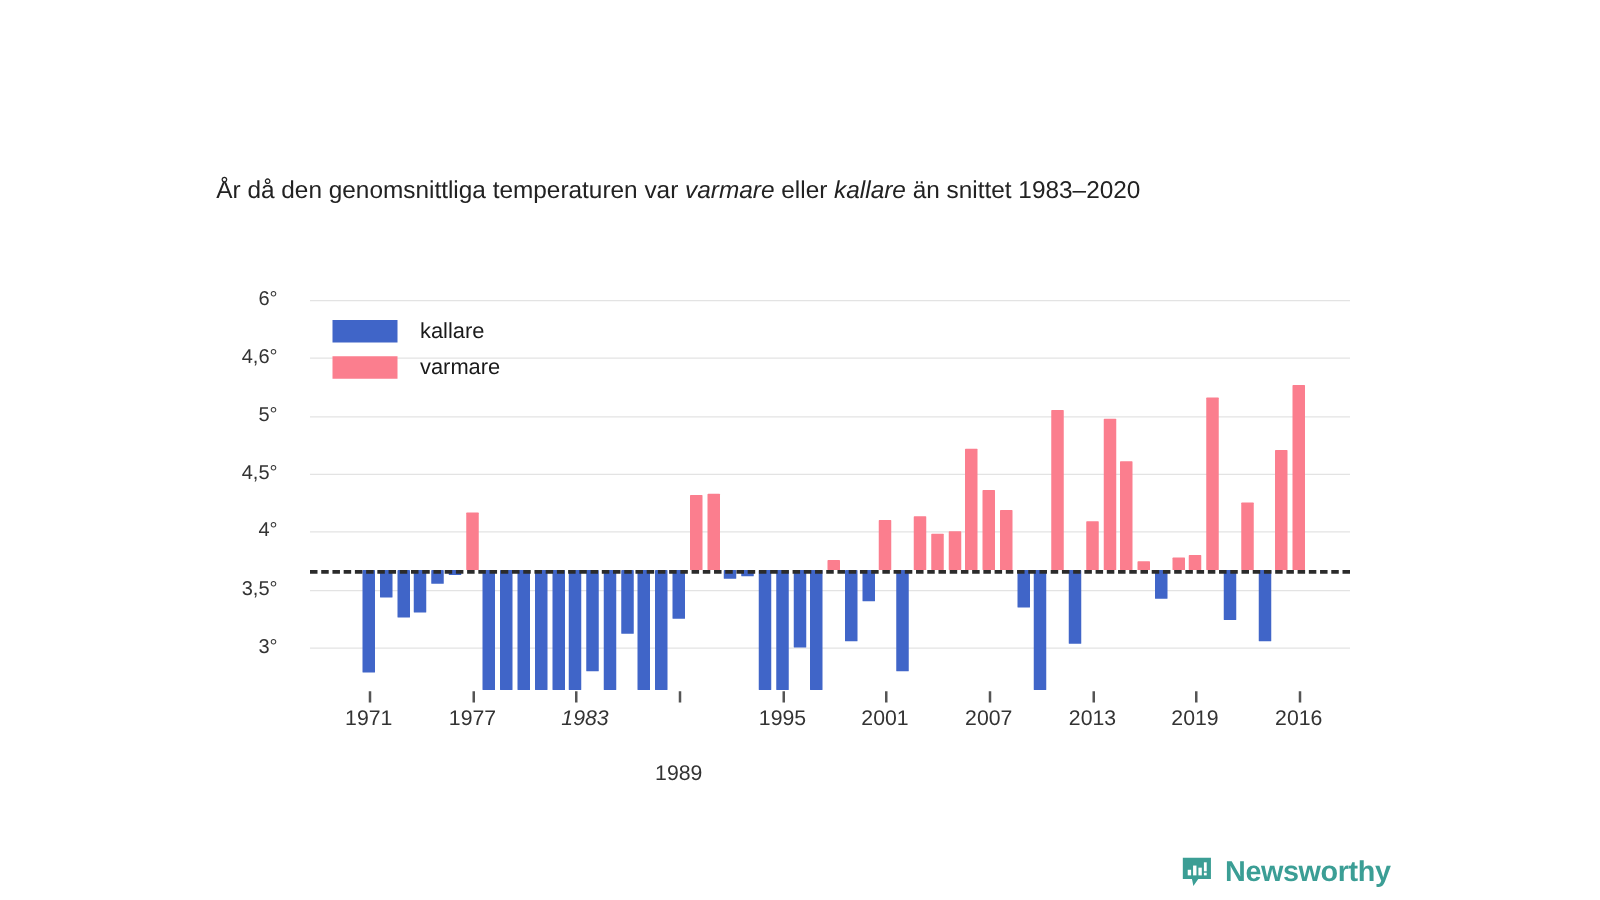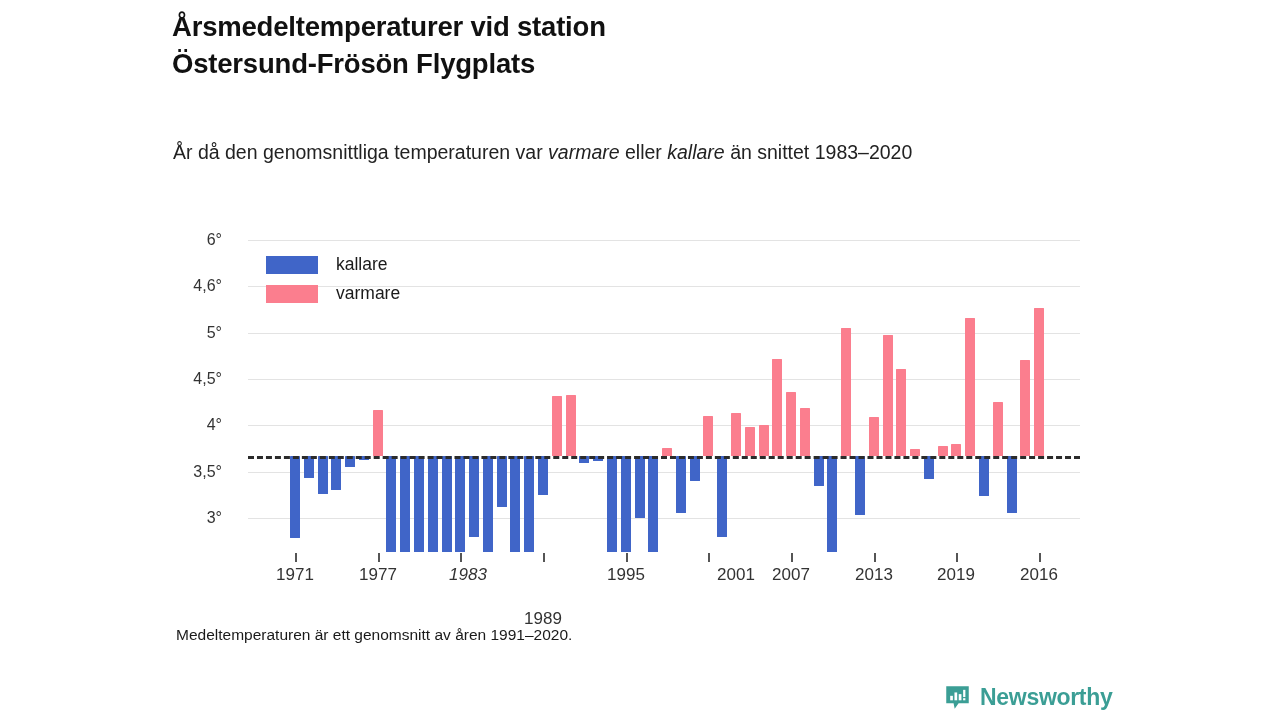--- a/index.html
+++ b/index.html
@@ -148,22 +148,20 @@
     font-weight: bold;
     color: #3b9e95;
     letter-spacing: -0.3px;
   }
 </style>
 </head>
 <body>
 
 <div id="page">
 
-  <div id="title">Årsmedeltemperaturer vid station
-Östersund-Frösön Flygplats</div>
 
   <div id="subtitle"><span>År då den genomsnittliga temperaturen var </span><span class="it">varmare</span><span> eller </span><span class="it">kallare</span><span> än snittet 1983–2020</span></div>
 
   <div id="chart">
     <div id="grid-layer">
         <div class="gridline" style="left: 248px; top: 518px;"></div>
         <div class="gridline" style="left: 248px; top: 472px;"></div>
         <div class="gridline" style="left: 248px; top: 425px;"></div>
         <div class="gridline" style="left: 248px; top: 379px;"></div>
         <div class="gridline" style="left: 248px; top: 333px;"></div>
@@ -242,21 +240,21 @@
         <div class="xtick-label" style="left: 295px;">1971</div>
         <div class="xtick" style="left: 378px;"></div>
         <div class="xtick-label" style="left: 378px;">1977</div>
         <div class="xtick" style="left: 460px;"></div>
         <div class="xtick-label" style="left: 468px; font-style: italic;">1983</div>
         <div class="xtick" style="left: 543px;"></div>
         <div class="xtick-label" style="left: 543px; margin-top: 44px;">1989</div>
         <div class="xtick" style="left: 626px;"></div>
         <div class="xtick-label" style="left: 626px;">1995</div>
         <div class="xtick" style="left: 708px;"></div>
-        <div class="xtick-label" style="left: 708px; margin-left: 28px;">2001</div>
+        <div class="xtick-label" style="left: 708px;">2001</div>
         <div class="xtick" style="left: 791px;"></div>
         <div class="xtick-label" style="left: 791px;">2007</div>
         <div class="xtick" style="left: 874px;"></div>
         <div class="xtick-label" style="left: 874px;">2013</div>
         <div class="xtick" style="left: 956px;"></div>
         <div class="xtick-label" style="left: 956px;">2019</div>
         <div class="xtick" style="left: 1039px;"></div>
         <div class="xtick-label" style="left: 1039px;">2016</div>
       </div>
   </div>
@@ -265,21 +263,20 @@
     <div class="legend-row">
       <span class="legend-swatch" style="background:#4065c8"></span>
       <span class="legend-label">kallare</span>
     </div>
     <div class="legend-row">
       <span class="legend-swatch" style="background:#fb7e8e"></span>
       <span class="legend-label">varmare</span>
     </div>
   </div>
 
-  <div id="footnote">Medeltemperaturen är ett genomsnitt av åren 1991–2020.</div>
 
   <div id="logo">
     <svg id="logo-mark" viewBox="0 0 24 24">
       <path d="M2 2 H22 V17 H13 L9.5 22 L8.5 17 H2 Z" fill="#3b9e95"></path>
       <rect x="5.5" y="10.5" width="2.4" height="4" fill="#ffffff"></rect>
       <rect x="9.3" y="7.5" width="2.4" height="7" fill="#ffffff"></rect>
       <rect x="13.1" y="9" width="2.4" height="5.5" fill="#ffffff"></rect>
       <rect x="17.0" y="5.2" width="2.0" height="6.4" fill="#ffffff"></rect>
       <rect x="17.0" y="12.6" width="2.0" height="1.9" fill="#ffffff"></rect>
     </svg>

